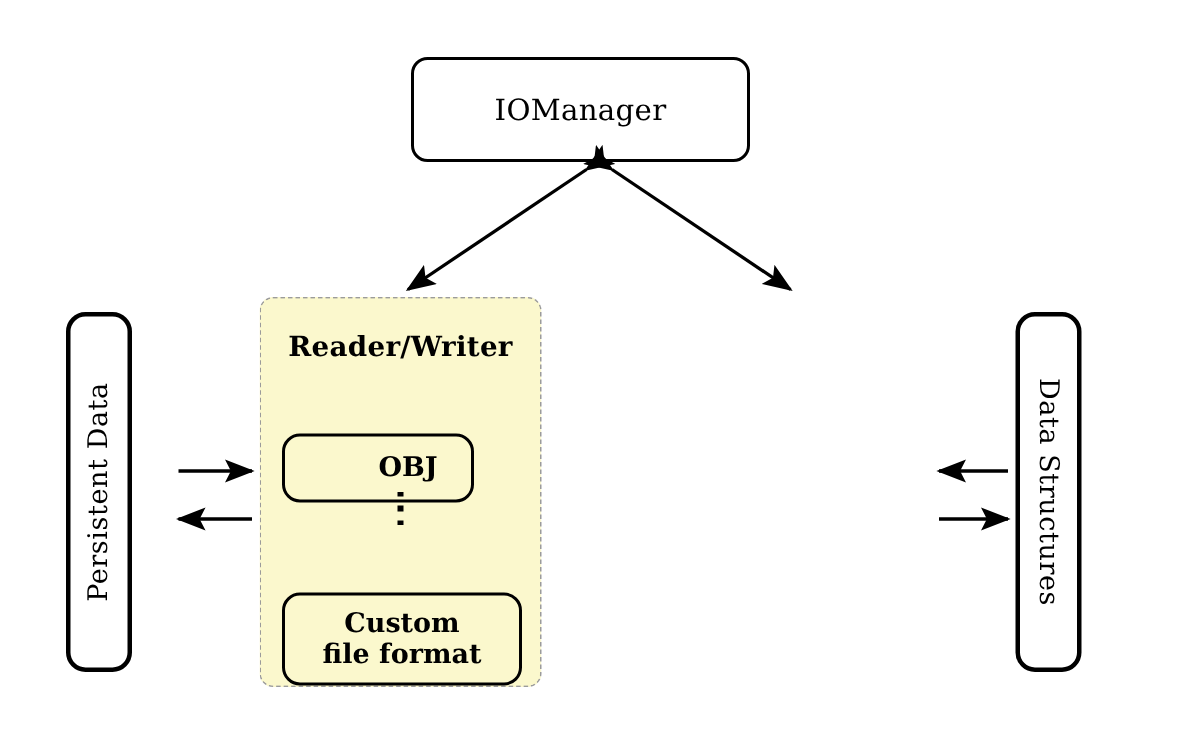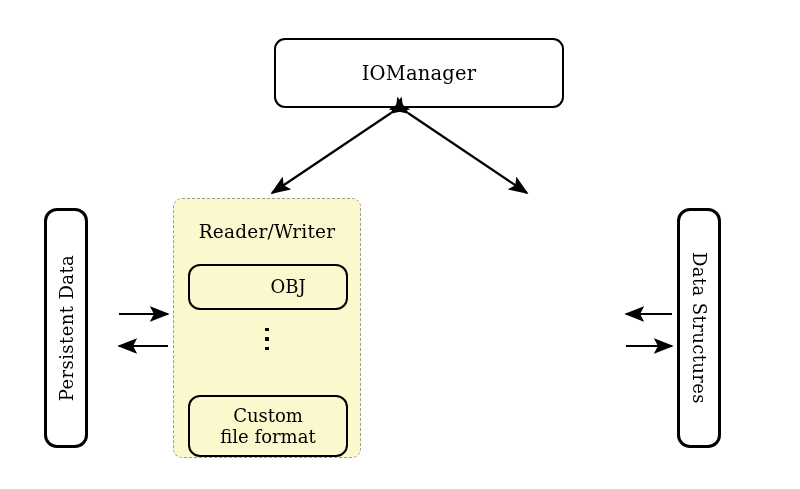--- a/index.html
+++ b/index.html
@@ -26,21 +26,21 @@
     background: #ffffff;
     display: flex;
     align-items: center;
     justify-content: center;
     text-align: center;
   }
 
   #io-manager {
     left: 274px;
     top: 38px;
-    width: 290px;
+    width: 226px;
     height: 70px;
   }
   #io-manager .label {
     font-size: 19.5px;
     letter-spacing: 0.2px;
   }
 
   
   .side-box {
     position: absolute;
@@ -72,20 +72,21 @@
   .vlabel.up   { transform: translate(-50%, -50%) rotate(-90deg); }
   .vlabel.down { transform: translate(-50%, -50%) rotate(90deg); }
 
   
   .panel {
     position: absolute;
     box-sizing: border-box;
     background: #fbf8cd;
     border: 1.6px dashed #9b9b9b;
     border-radius: 9px;
+    font-weight: bold;
   }
   #panel-reader-writer {
     left: 173px;
     top: 198px;
     width: 188px;
     height: 260px;
   }
   #panel-importer-exporter {
     left: 433px;
     top: 198px;
@@ -113,21 +114,21 @@
     display: flex;
     align-items: center;
     justify-content: center;
     text-align: center;
     line-height: 1.18;
     font-size: 18px;
   }
   .item.one-line { height: 46px; }
   .item.two-line { height: 62px; margin-top: 28px; }
 
-  #item-obj              { left: 14px; top: 65px;  width: 160px; padding-left: 40px; }
+  #item-obj              { left: 14px; top: 90px;  width: 128px; padding-left: 40px; }
   #item-custom-file      { left: 14px; top: 168px; width: 160px; }
   #item-openmesh         { left: 14px; top: 74px;  width: 160px; }
   #item-custom-structure { left: 14px; top: 168px; width: 160px; }
 
   
   .vdots {
     position: absolute;
     left: 0;
     right: 0;
     top: 129px;

